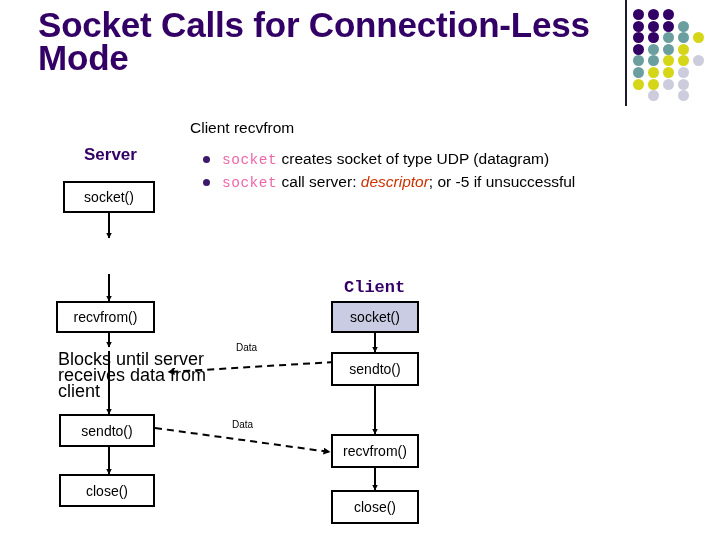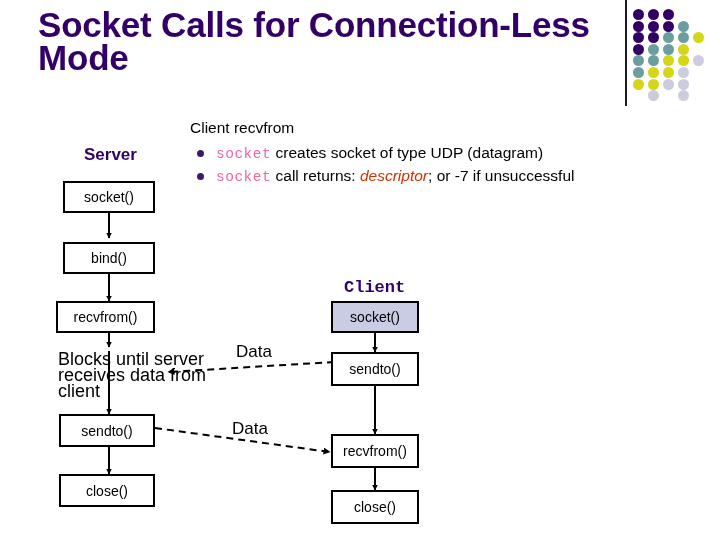--- a/index.html
+++ b/index.html
@@ -58,21 +58,21 @@
     top: 117px;
     width: 522px;
     color: #000000;
     font-size: 15.5px;
   }
   #body-text .lead {
     margin: 0 0 2px 0;
     line-height: 21px;
   }
   #body-text ul {
-    margin: 4px;
+    margin: 10px;
     padding: 0;
     list-style: none;
   }
   #body-text li {
     position: relative;
     padding-left: 22px;
     line-height: 22px;
     white-space: nowrap;
   }
   #body-text li .bullet {
@@ -127,21 +127,21 @@
     background: #c9cce3;
   }
   .note {
     position: absolute;
     font-size: 18px;
     color: #000000;
     line-height: 16px;
   }
   .edge-label {
     position: absolute;
-    font-size: 17px;
+    font-size: 10px;
     color: #000000;
     white-space: nowrap;
   }
   #diagram svg {
     position: absolute;
     left: 0;
     top: 0;
     width: 720px;
     height: 540px;
     overflow: visible;
@@ -187,21 +187,21 @@
     <div class="dot" style="left: 45px; top: 81.2px; background: rgb(204, 204, 221);"></div>
   </div>
 
 <div id="body-text">
   <p class="lead">Client recvfrom</p>
   <ul>
     <li>
       <span class="bullet"></span><span class="code">socket</span><span> creates socket of type UDP (datagram)</span>
     </li>
     <li>
-      <span class="bullet"></span><span class="code">socket</span><span> call returns: </span><span class="emph">descriptor</span><span>;  or -7 if unsuccessful</span>
+      <span class="bullet"></span><span class="code">socket</span><span> call server: </span><span class="emph">descriptor</span><span>;  or -5 if unsuccessful</span>
     </li>
   </ul>
 </div>
 
 <div id="diagram">
 
   <svg viewBox="0 0 720 540">
     <defs>
       <marker id="ah" markerWidth="7" markerHeight="7" refX="5.5" refY="3" orient="auto" markerUnits="userSpaceOnUse">
         <path d="M0,0 L6,3 L0,6 z" fill="#000"></path>
@@ -223,21 +223,20 @@
 
     <line x1="334" y1="362" x2="168" y2="372" stroke="#000" stroke-width="2" stroke-dasharray="7,5" marker-end="url(#ah2)"></line>
 
     <line x1="155" y1="428" x2="330" y2="452" stroke="#000" stroke-width="2" stroke-dasharray="7,5" marker-end="url(#ah2)"></line>
   </svg>
 
   <div class="col-heading" style="left:84px; top:145px;">Server</div>
   <div class="col-heading" style="left:344px; top:278px;font-family:Liberation Mono, monospace;">Client</div>
 
   <div class="node" style="left:63px; top:181px; width:92px; height:32px;">socket()</div>
-  <div class="node" style="left:63px; top:242px; width:92px; height:32px;">bind()</div>
   <div class="node" style="left:56px; top:301px; width:99px; height:32px;">recvfrom()</div>
   <div class="node" style="left:59px; top:414px; width:96px; height:33px;">sendto()</div>
   <div class="node" style="left:59px; top:474px; width:96px; height:33px;">close()</div>
 
   <div class="note" style="left:58px; top:351px; width:150px;">Blocks until server receives data from client</div>
 
   <div class="node filled" style="left:331px; top:301px; width:88px; height:32px;">socket()</div>
   <div class="node" style="left:331px; top:352px; width:88px; height:34px;">sendto()</div>
   <div class="node" style="left:331px; top:434px; width:88px; height:34px;">recvfrom()</div>
   <div class="node" style="left:331px; top:490px; width:88px; height:34px;">close()</div>

